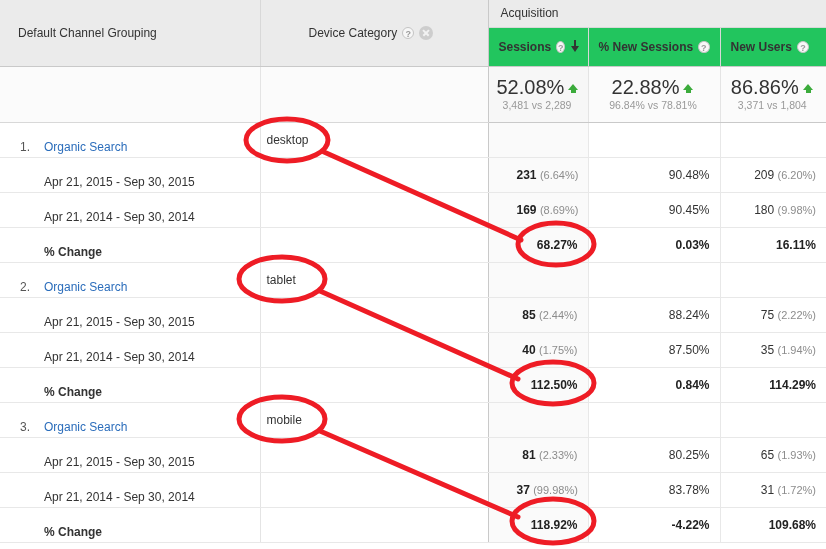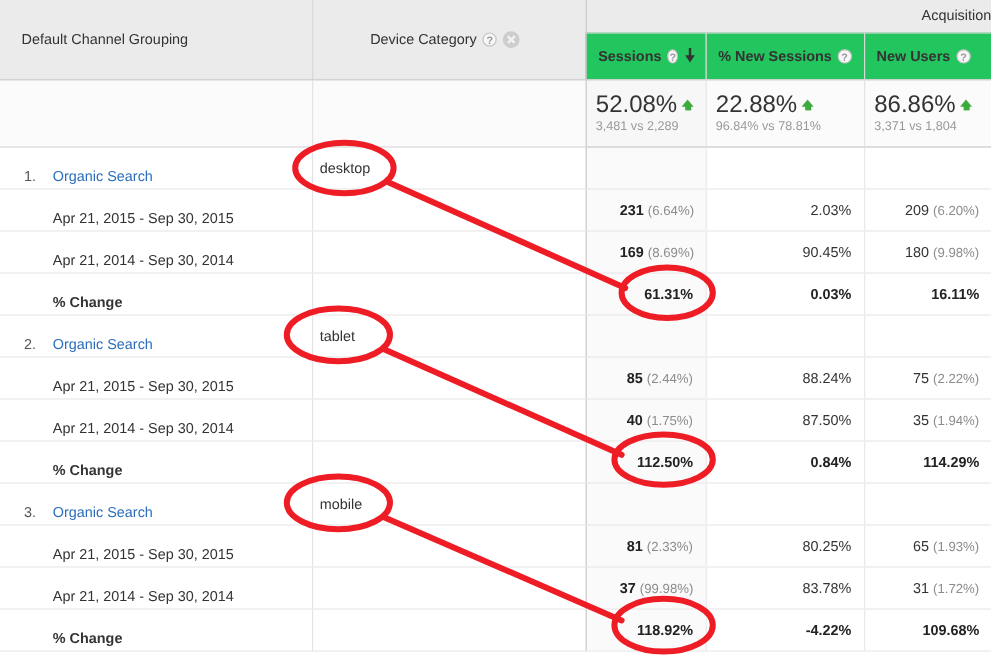--- a/index.html
+++ b/index.html
@@ -39,21 +39,21 @@
   
   tr.grouphdr-row { height: 27px; }
   td.grouphdr-acq {
     background: #ebebeb;
     border-left: 1px solid #c9c9c9;
     border-bottom: 1px solid #d8d8d8;
     padding: 0 0 0 12px;
     font-size: 12px;
     color: #333;
     vertical-align: middle;
-    text-align: right;
+    text-align: left;
   }
 
   
   tr.colhdr-row { height: 39px; }
   td.colhdr {
     background: #22c55e;
     border-bottom: 1px solid #c9c9c9;
     vertical-align: middle;
     font-size: 12px;
     font-weight: bold;
@@ -145,21 +145,21 @@
   td.summary-blank {
     background: #fbfbfb;
     border-bottom: 1px solid #d8d8d8;
     border-right: 1px solid #e4e4e4;
   }
   td.summary-blank.b2 { border-right: 1px solid #c9c9c9; }
   td.summary-cell {
     background: #fbfbfb;
     border-bottom: 1px solid #c9c9c9;
     border-left: 1px solid #e4e4e4;
-    text-align: left;
+    text-align: center;
     padding: 0 10px 0 8px;
     vertical-align: middle;
   }
   td.summary-cell.first { border-left: none; background: #f7f7f7; }
   .sum-big {
     font-size: 20px;
     color: #333;
     font-weight: normal;
     line-height: 22px;
     white-space: nowrap;
@@ -346,21 +346,21 @@
         <tr class="data-row">
         <td class="idx-dim">
           <span class="sub-label">Apr 21, 2015 - Sep 30, 2015</span>
         </td>
         <td class="dim2cellv strong"></td>
         <td class="mcell first">
           <span class="m-main">231</span>
           <span class="m-pct">(6.64%)</span>
         </td>
         <td class="mcell">
-          <span class="m-plain">2.03%</span>
+          <span class="m-plain">90.48%</span>
         </td>
         <td class="mcell">
           <span class="m-plain">209</span>
           <span class="m-pct">(6.20%)</span>
         </td>
       </tr>
         <tr class="data-row">
         <td class="idx-dim">
           <span class="sub-label">Apr 21, 2014 - Sep 30, 2014</span>
         </td>
@@ -376,21 +376,21 @@
           <span class="m-plain">180</span>
           <span class="m-pct">(9.98%)</span>
         </td>
       </tr>
         <tr class="data-row">
         <td class="idx-dim">
           <span class="sub-label bold">% Change</span>
         </td>
         <td class="dim2cellv strong"></td>
         <td class="mcell first">
-          <span class="m-change">61.31%</span>
+          <span class="m-change">68.27%</span>
         </td>
         <td class="mcell">
           <span class="m-change">0.03%</span>
         </td>
         <td class="mcell">
           <span class="m-change">16.11%</span>
         </td>
       </tr>
         <tr class="data-row grouptop">
         <td class="idx-dim">

